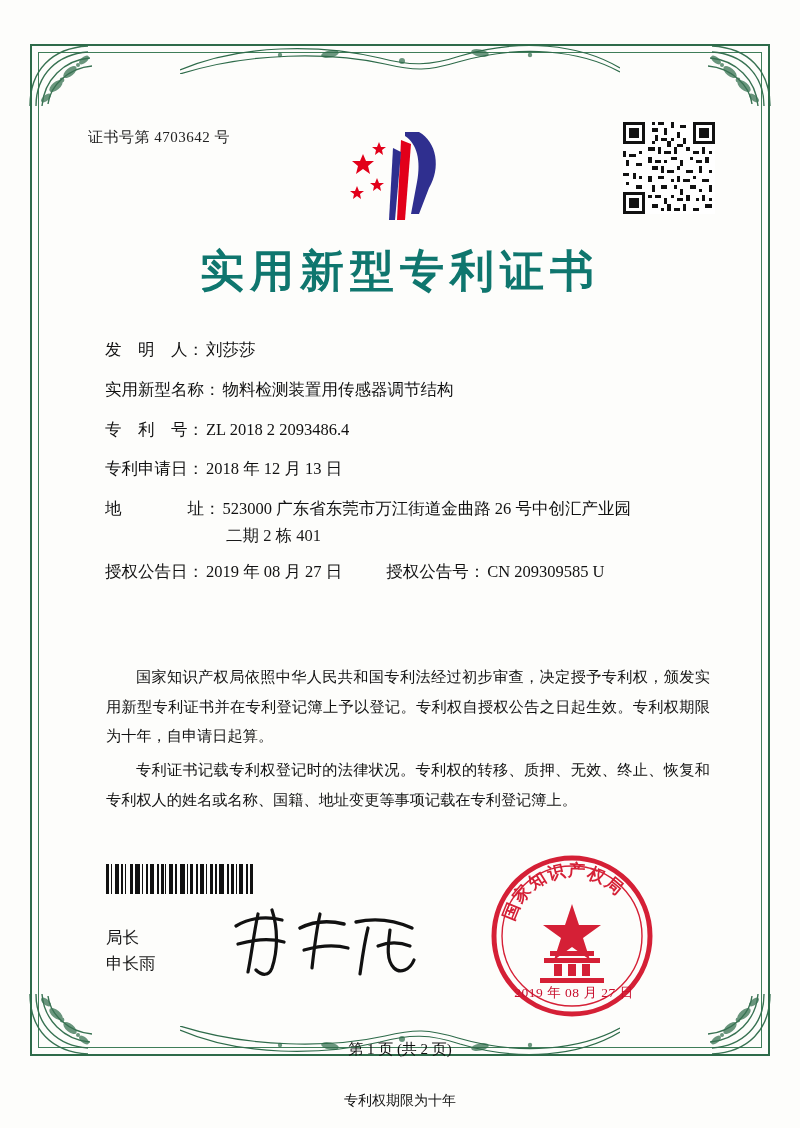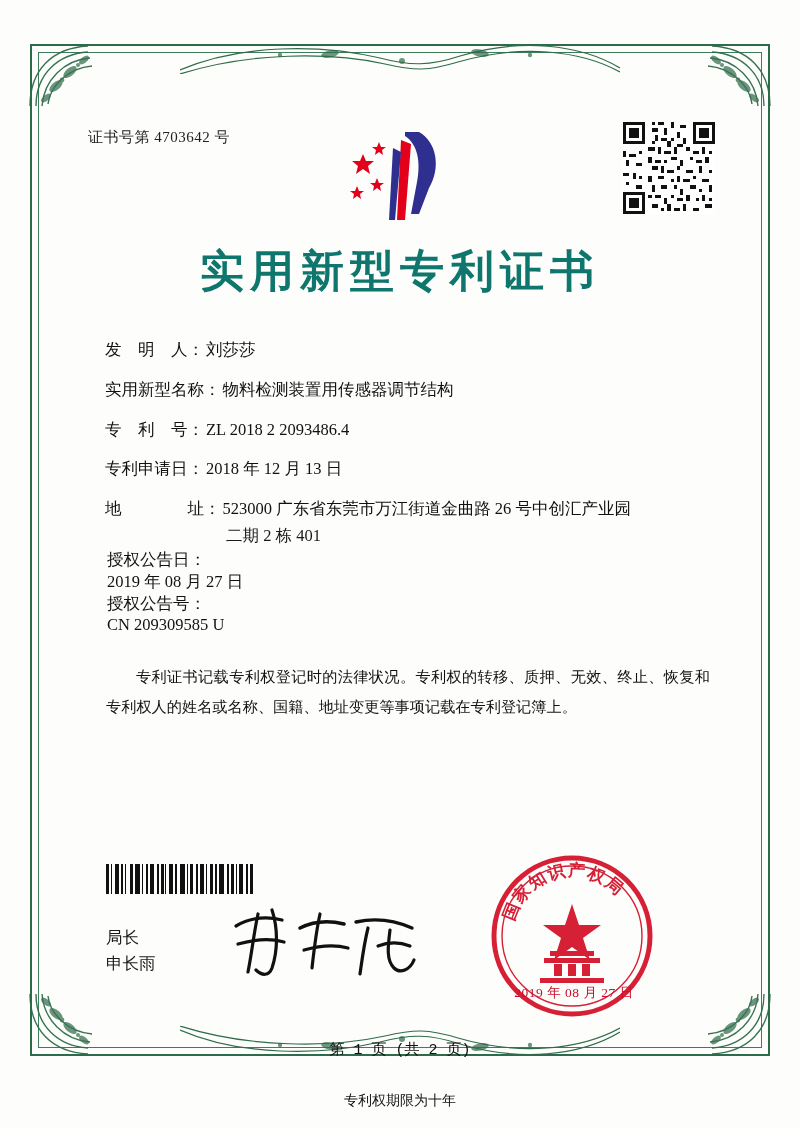--- a/index.html
+++ b/index.html
@@ -104,28 +104,27 @@
   }
   .fvalue {
     color: #111;
     margin-left: 2px;
   }
   .frow.tight { margin-bottom: 13px; }
   .subline {
     margin-left: 121px;
     font-size: 16.5px;
     margin-top: -10px;
-    margin-bottom: 2px;
+    margin-bottom: 14px;
   }
   .grant-row {
     display: flex;
     align-items: baseline;
     font-size: 16.5px;
     margin-bottom: 6px;
-    flex-direction: column;
   }
   .grant-gap { width: 44px; }
 
   
   .paras {
     position: absolute;
     left: 106px; right: 90px; top: 662px;
     font-size: 15.2px;
     line-height: 1.95;
     color: #111;
@@ -175,21 +174,20 @@
     letter-spacing: .5px;
   }
 
   
   .page-no {
     position: absolute;
     left: 0; right: 0; top: 1040px;
     text-align: center;
     font-size: 15px;
     color: #111;
-    font-family: Liberation Mono, monospace;
   }
   .footnote {
     position: absolute;
     left: 0; right: 0; top: 1092px;
     text-align: center;
     font-size: 14px;
     color: #111;
   }
 </style>
 </head>
@@ -423,20 +421,21 @@
     <div class="grant-row">
       <span class="flabel">授权公告日：</span>
       <span class="fvalue">2019 年 08 月 27 日</span>
       <span class="grant-gap"></span>
       <span class="flabel">授权公告号：</span>
       <span class="fvalue">CN 209309585 U</span>
     </div>
   </div>
 
   <div class="paras">
+    <p>国家知识产权局依照中华人民共和国专利法经过初步审查，决定授予专利权，颁发实用新型专利证书并在专利登记簿上予以登记。专利权自授权公告之日起生效。专利权期限为十年，自申请日起算。</p>
     <p>专利证书记载专利权登记时的法律状况。专利权的转移、质押、无效、终止、恢复和专利权人的姓名或名称、国籍、地址变更等事项记载在专利登记簿上。</p>
   </div>
 
   <div class="barcode">
     <i style="width:3px"></i>
       <i style="width:2px;background:transparent"></i>
     <i style="width:1px"></i>
       <i style="width:3px;background:transparent"></i>
     <i style="width:4px"></i>
       <i style="width:2px;background:transparent"></i>

